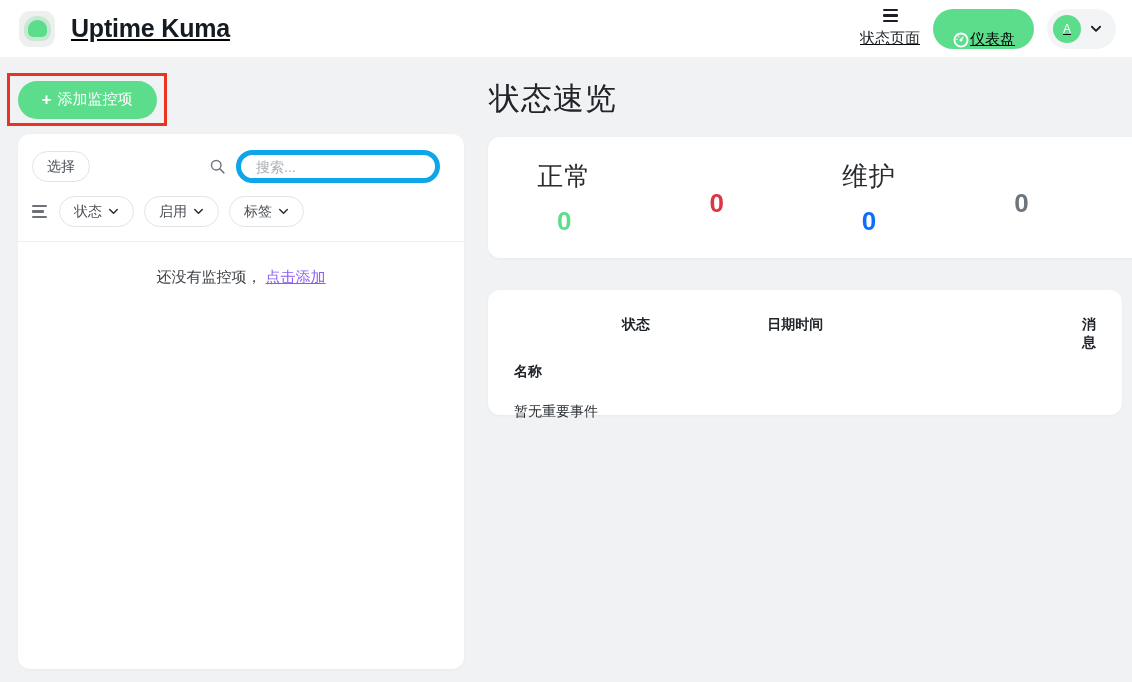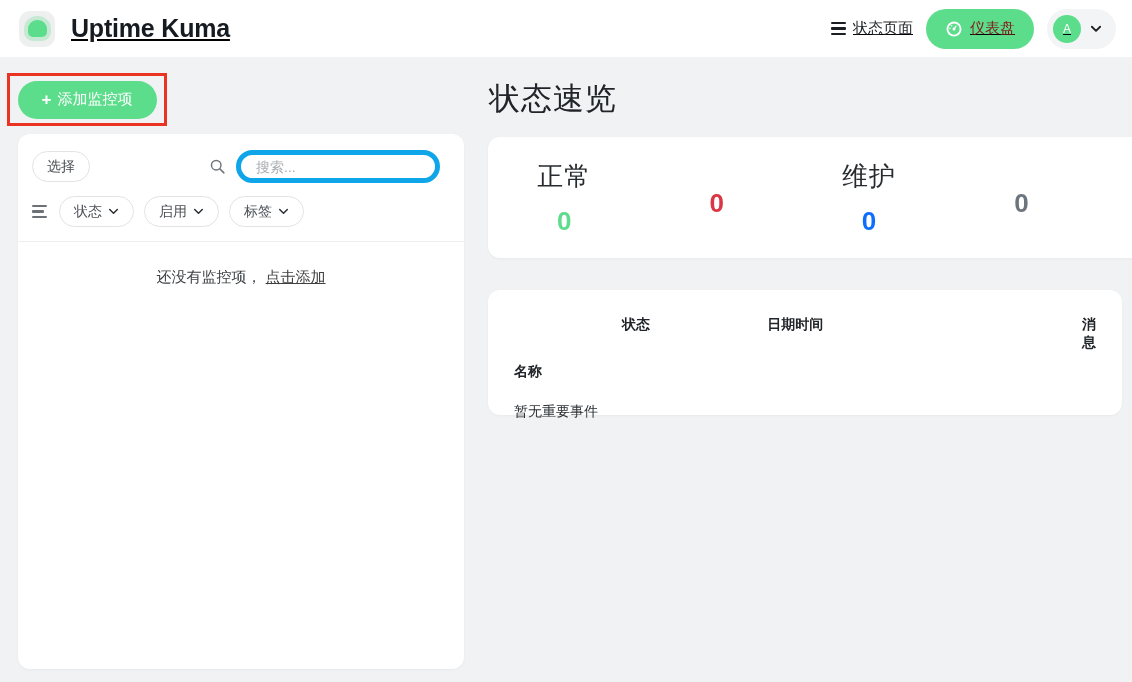--- a/index.html
+++ b/index.html
@@ -36,30 +36,31 @@
   }
 
   .header-right {
     margin-left: auto; display: flex; align-items: center;
     margin-right: 16px; gap: 13px;
   }
   .status-link {
     display: flex; align-items: center; gap: 7px;
     font-size: 15px; color: #212529; text-decoration: none;
     cursor: pointer;
+    flex-direction: column;
   }
   .list-icon { display: flex; flex-direction: column; gap: 3px; width: 15px; }
   .list-icon i { display: block; height: 2.5px; background: #1b1f24; border-radius: 1px; }
   .list-icon i:nth-child(1) { width: 15px; }
   .list-icon i:nth-child(2) { width: 15px; }
   .list-icon i:nth-child(3) { width: 15px; }
 
   .dash-btn {
-    display: flex; align-items: center; gap: 7px;
-    background: #5cdd8b; color: #7f1d1d;
+    display: flex; align-items: flex-end; 
+    background: #5cdd8b; color: #000000;
     border: none; border-radius: 22px;
     height: 40px; padding: 0 19px;
     font-size: 15px; font-family: inherit; cursor: pointer;
   }
   .gauge-icon { width: 18px; height: 18px; display: block; }
 
   .user-pill {
     display: flex; align-items: center; gap: 9px;
     background: #f3f4f5; border-radius: 22px;
     height: 40px; padding: 0 14px 0 6px; cursor: pointer;
@@ -126,21 +127,21 @@
   .sort-icon i:nth-child(2) { width: 12px; }
   .sort-icon i:nth-child(3) { width: 15px; }
   .chev-sm { width: 11px; height: 11px; display: block; }
 
   .panel-divider { height: 1px; background: #edeef0; width: 100%; }
 
   .empty-msg {
     text-align: center; padding-top: 26px;
     font-size: 15px; color: #3d4145;
   }
-  .empty-msg a { color: #404040; text-decoration: underline; cursor: pointer; }
+  .empty-msg a { color: #8b5cf6; text-decoration: underline; cursor: pointer; }
 
   
   .page-title {
     position: absolute; left: 489px; top: 78px;
     font-size: 31px; color: #212529; letter-spacing: 1px;
   }
   .stats-card {
     position: absolute; left: 488px; top: 137px;
     width: 762px; height: 121px;
     background: #ffffff; border-radius: 12px;

